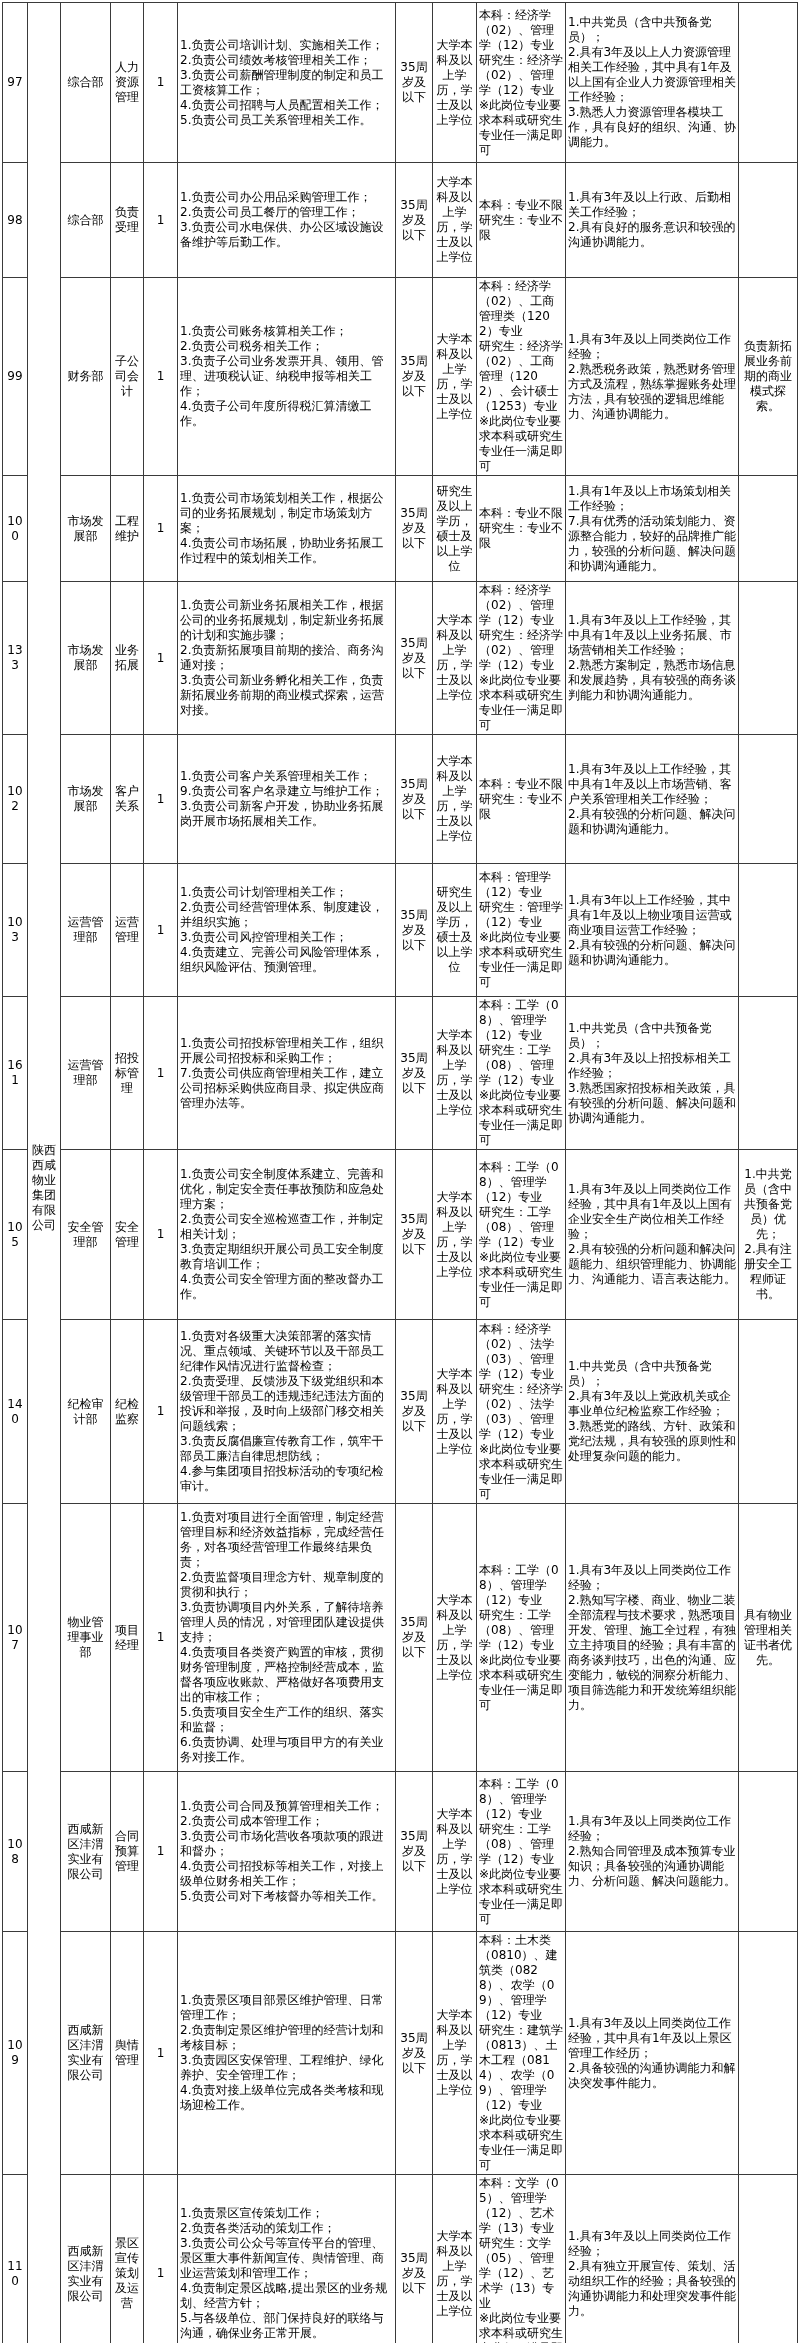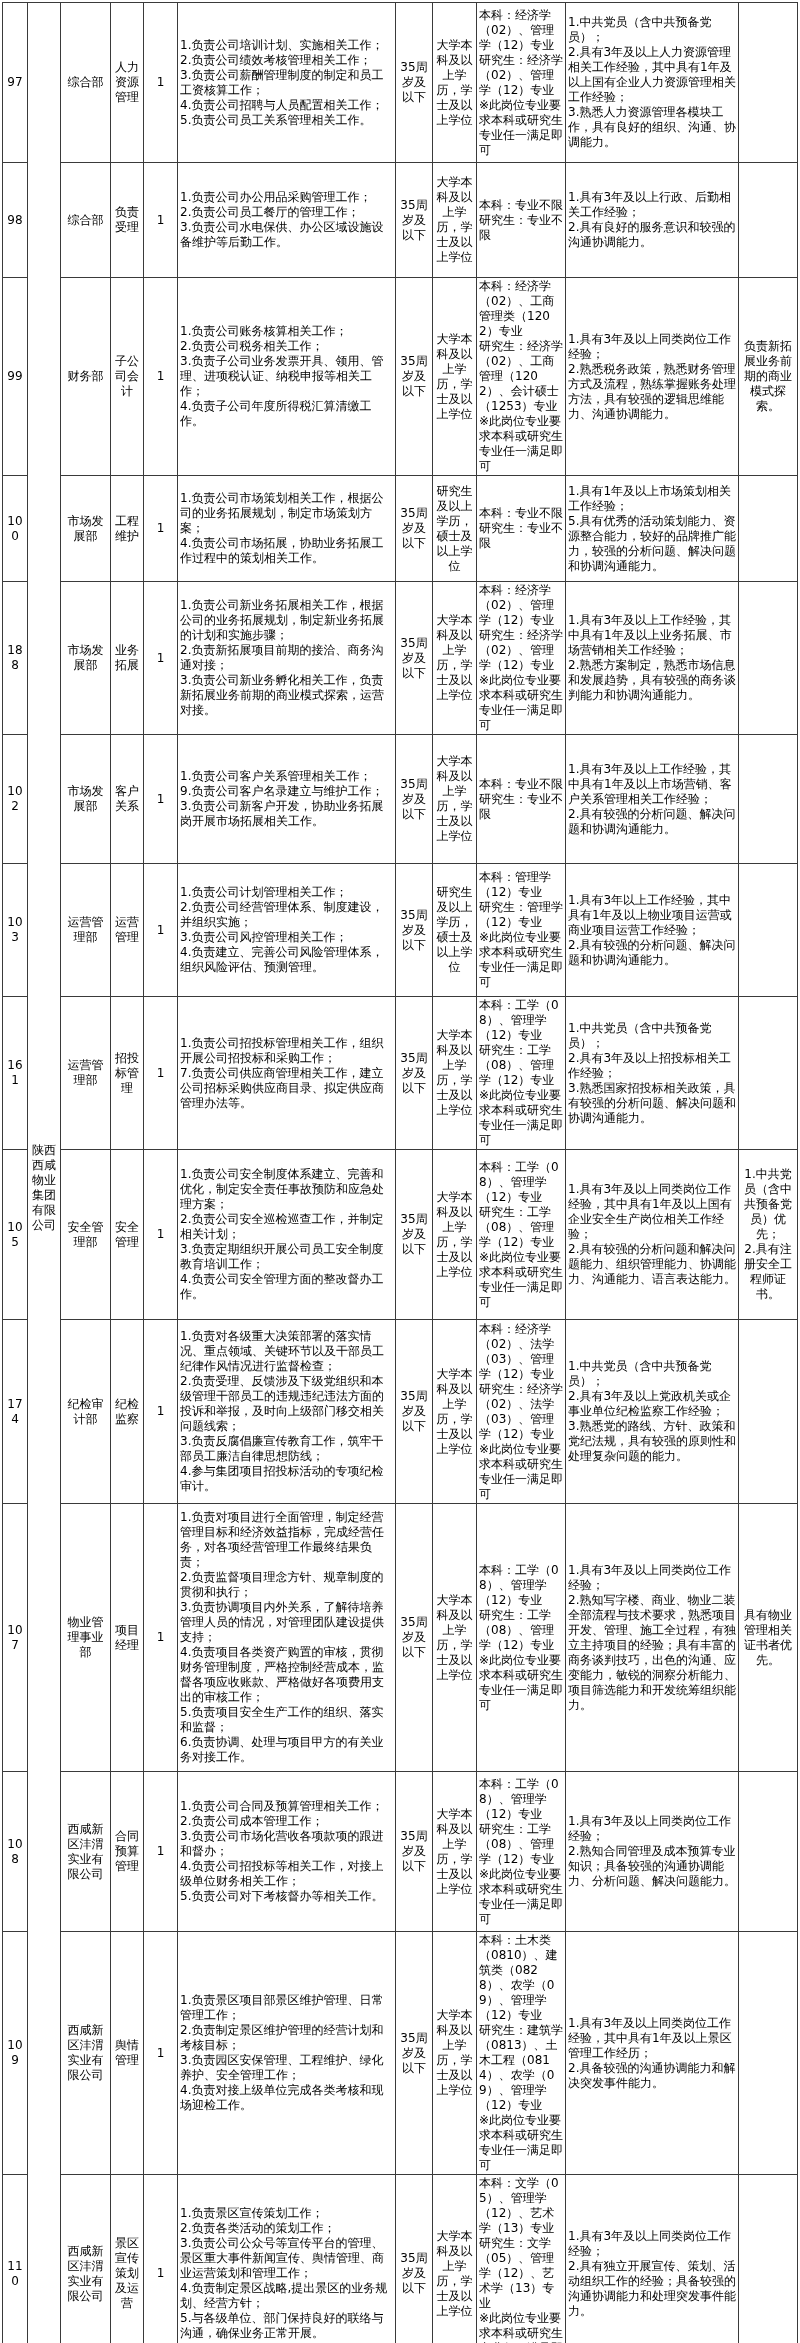--- a/index.html
+++ b/index.html
@@ -117,25 +117,25 @@
           <td class="c">市场发展部</td>
           <td class="c">工程维护</td>
           <td class="c">1</td>
           <td class="l">1.负责公司市场策划相关工作，根据公司的业务拓展规划，制定市场策划方案；
 4.负责公司市场拓展，协助业务拓展工作过程中的策划相关工作。</td>
           <td class="c">35周岁及以下</td>
           <td class="c">研究生及以上学历，硕士及以上学位</td>
           <td class="l">本科：专业不限
 研究生：专业不限</td>
           <td class="l">1.具有1年及以上市场策划相关工作经验；
-5.具有优秀的活动策划能力、资源整合能力，较好的品牌推广能力，较强的分析问题、解决问题和协调沟通能力。</td>
+7.具有优秀的活动策划能力、资源整合能力，较好的品牌推广能力，较强的分析问题、解决问题和协调沟通能力。</td>
           <td class="c"></td>
         </tr>
         <tr style="height: 145px;">
-          <td class="c">188</td>
+          <td class="c">133</td>
           <td class="c">市场发展部</td>
           <td class="c">业务拓展</td>
           <td class="c">1</td>
           <td class="l">1.负责公司新业务拓展相关工作，根据公司的业务拓展规划，制定新业务拓展的计划和实施步骤；
 2.负责新拓展项目前期的接洽、商务沟通对接；
 3.负责公司新业务孵化相关工作，负责新拓展业务前期的商业模式探索，运营对接。</td>
           <td class="c">35周岁及以下</td>
           <td class="c">大学本科及以上学历，学士及以上学位</td>
           <td class="l">本科：经济学（02）、管理学（12）专业
 研究生：经济学（02）、管理学（12）专业
@@ -208,21 +208,21 @@
           <td class="c">大学本科及以上学历，学士及以上学位</td>
           <td class="l">本科：工学（08）、管理学（12）专业
 研究生：工学（08）、管理学（12）专业
 ※此岗位专业要求本科或研究生专业任一满足即可</td>
           <td class="l">1.具有3年及以上同类岗位工作经验，其中具有1年及以上国有企业安全生产岗位相关工作经验；
 2.具有较强的分析问题和解决问题能力、组织管理能力、协调能力、沟通能力、语言表达能力。</td>
           <td class="c">1.中共党员（含中共预备党员）优先；
 2.具有注册安全工程师证书。</td>
         </tr>
         <tr style="height: 184px;">
-          <td class="c">174</td>
+          <td class="c">140</td>
           <td class="c">纪检审计部</td>
           <td class="c">纪检监察</td>
           <td class="c">1</td>
           <td class="l">1.负责对各级重大决策部署的落实情况、重点领域、关键环节以及干部员工纪律作风情况进行监督检查；
 2.负责受理、反馈涉及下级党组织和本级管理干部员工的违规违纪违法方面的投诉和举报，及时向上级部门移交相关问题线索；
 3.负责反腐倡廉宣传教育工作，筑牢干部员工廉洁自律思想防线；
 4.参与集团项目招投标活动的专项纪检审计。</td>
           <td class="c">35周岁及以下</td>
           <td class="c">大学本科及以上学历，学士及以上学位</td>
           <td class="l">本科：经济学（02）、法学（03）、管理学（12）专业

